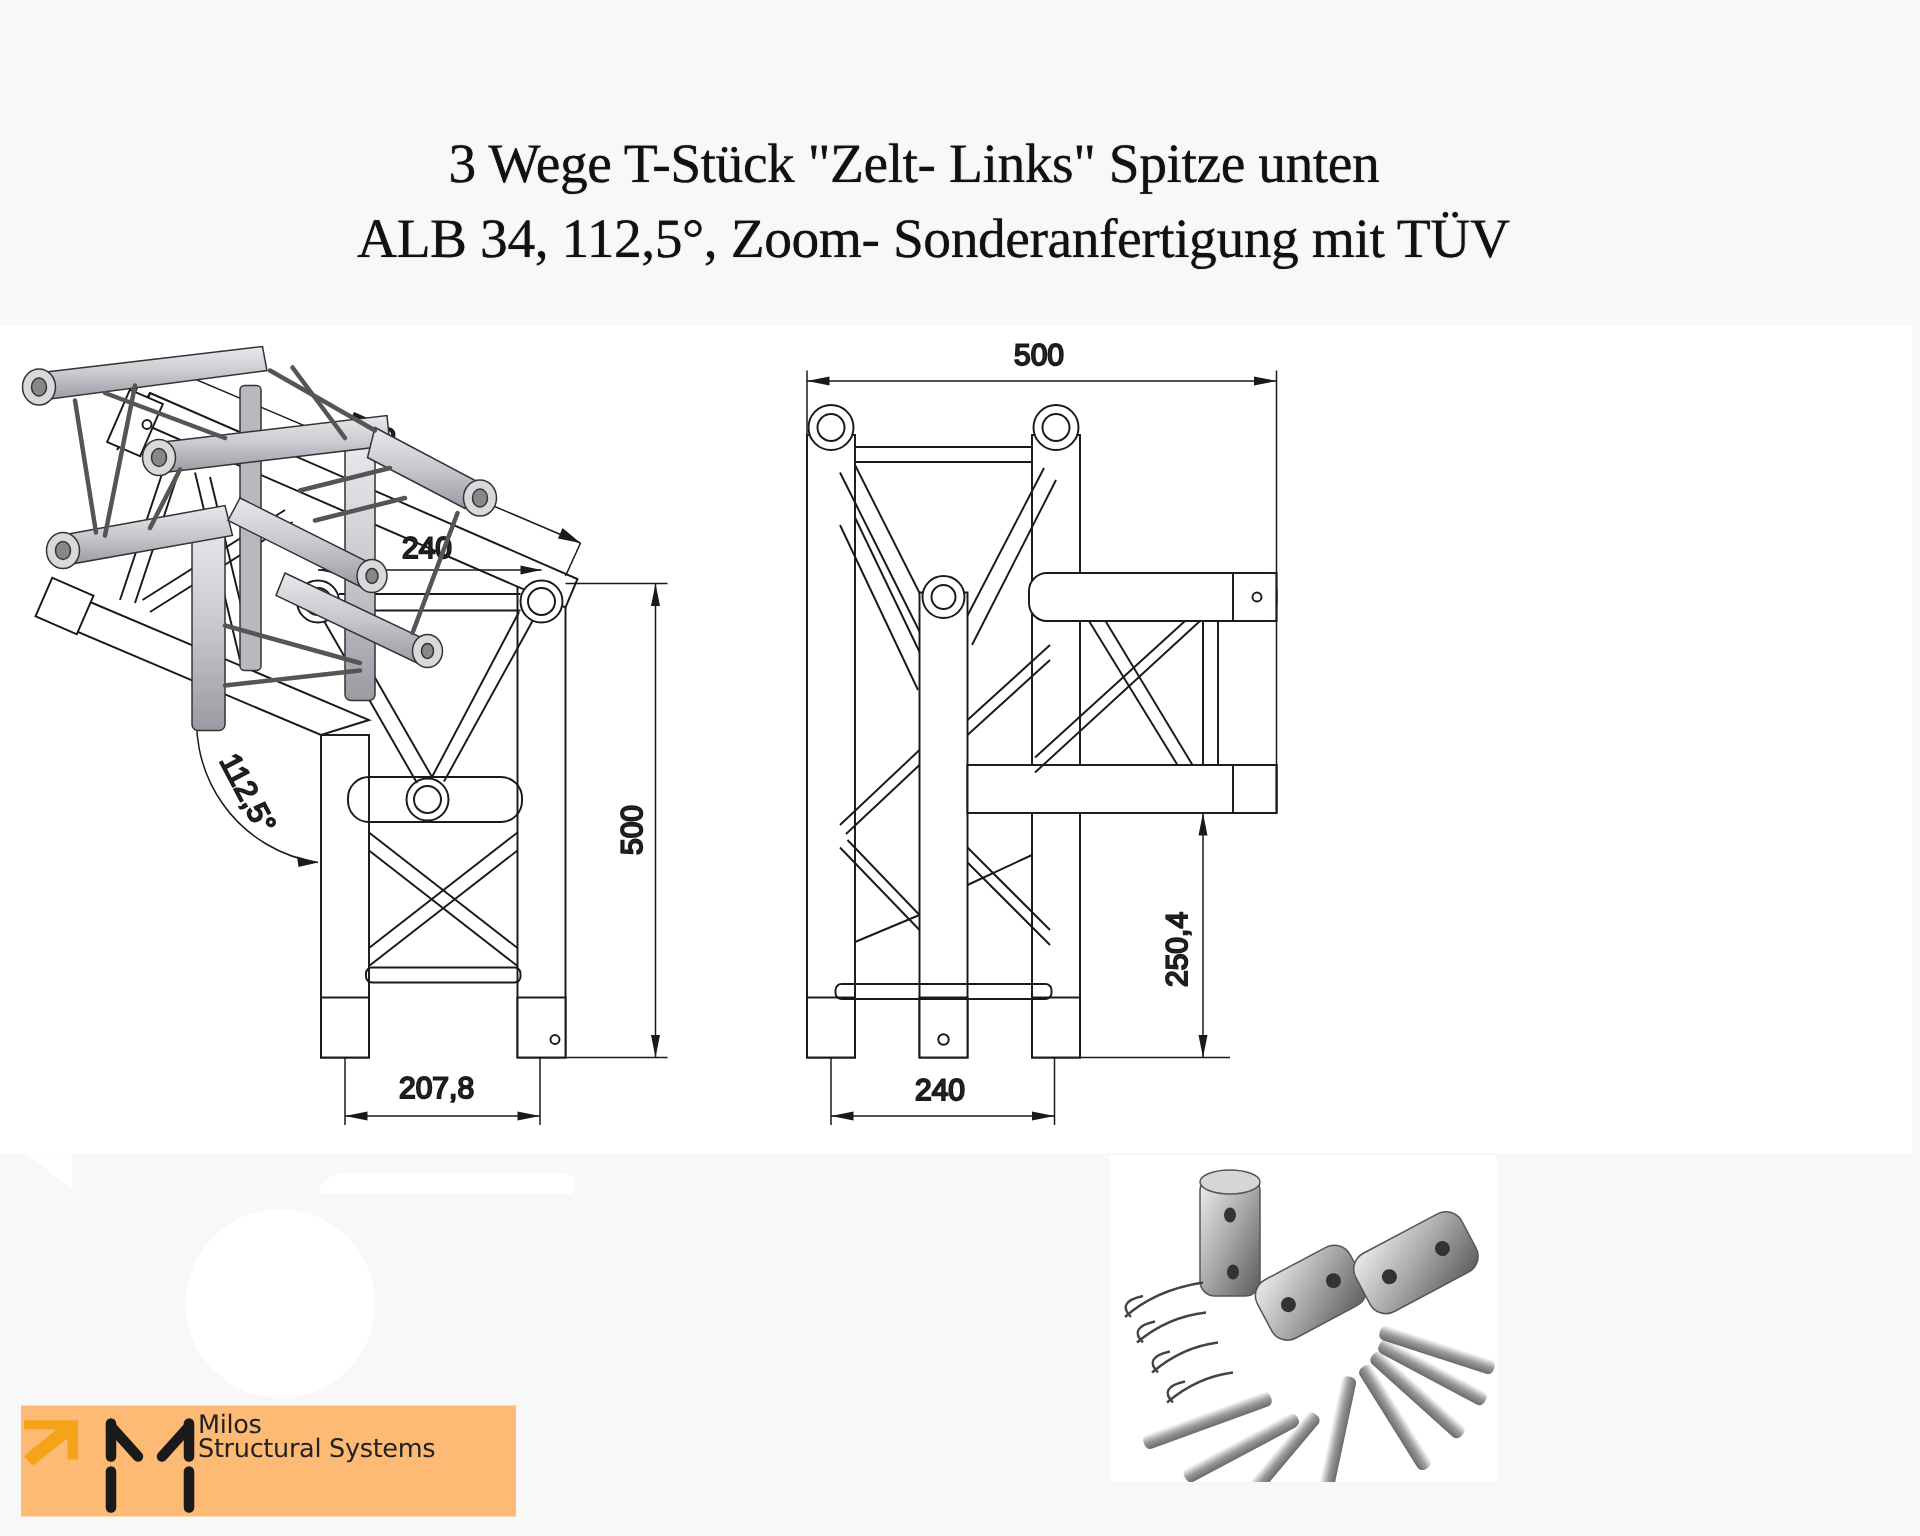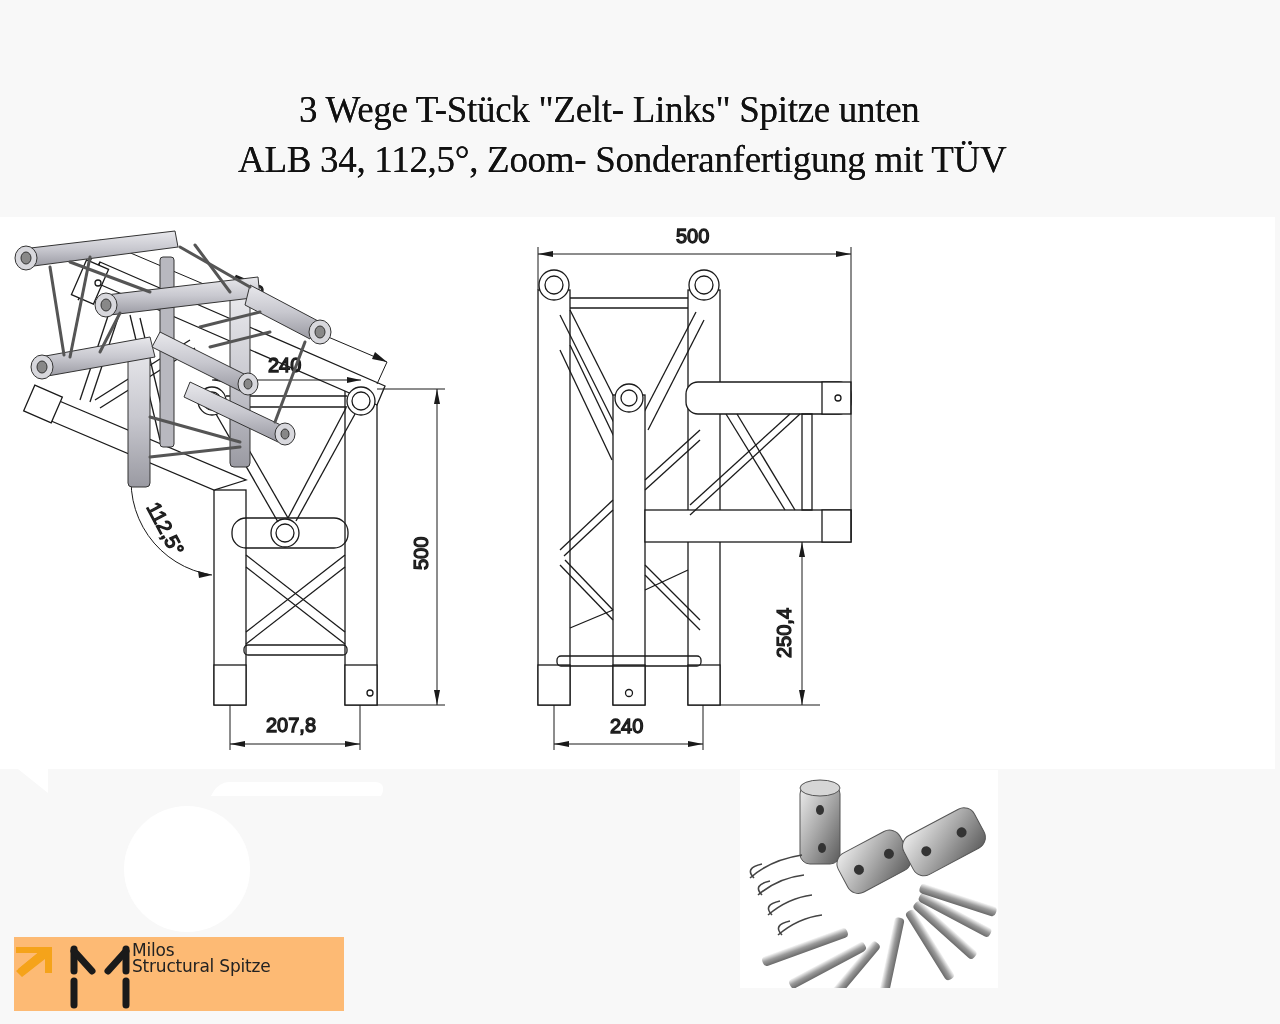--- a/index.html
+++ b/index.html
@@ -337,14 +337,14 @@
     <g stroke="#1a1a1a" stroke-width="7" stroke-linecap="round" fill="none">
       <line x1="60" y1="12" x2="60" y2="34"></line>
       <line x1="60" y1="14" x2="78" y2="34"></line>
       <line x1="112" y1="14" x2="94" y2="34"></line>
       <line x1="112" y1="12" x2="112" y2="34"></line>
       <line x1="60" y1="44" x2="60" y2="68"></line>
       <line x1="112" y1="44" x2="112" y2="68"></line>
     </g>
   </svg>
   <div class="logo-text-1">Milos</div>
-  <div class="logo-text-2">Structural Spitze</div>
+  <div class="logo-text-2">Structural Systems</div>
 </div>
 
 </body></html>

